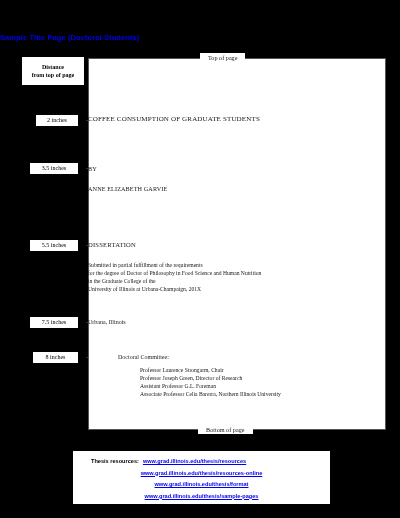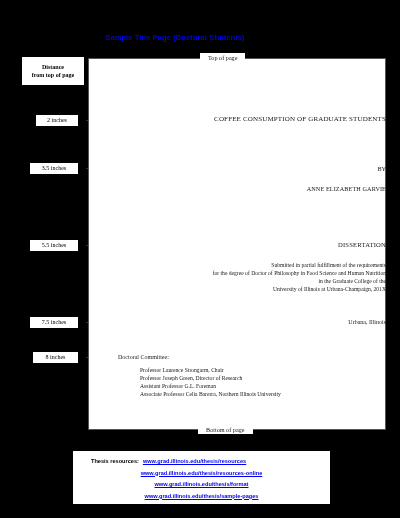--- a/index.html
+++ b/index.html
@@ -15,21 +15,21 @@
     font-family: "Liberation Serif", serif;
     color: #000000;
   }
 
   
   .doc-title {
     position: absolute;
     top: 33px;
     left: 0;
     width: 350px;
-    text-align: center;
+    text-align: left;
     color: #0000EE;
     font-family: "Liberation Sans", sans-serif;
     font-weight: bold;
     font-size: 7.5px;
     letter-spacing: 0.1px;
   }
 
   
   .sidebar-header {
     position: absolute;
@@ -94,21 +94,21 @@
     right: -1px;
     top: -3px;
     border-left: 5px solid #000000;
     border-top: 3.5px solid transparent;
     border-bottom: 3.5px solid transparent;
   }
 
   
   .ptext {
     position: absolute;
-    text-align: right;
+    text-align: left;
     font-family: "Liberation Serif", serif;
     color: #1a1a1a;
     white-space: nowrap;
   }
   .t-title { font-size: 7px; line-height: 10px; letter-spacing: 0.15px; }
   .t-by { font-size: 6.2px; }
   .t-author { font-size: 6.2px; letter-spacing: 0.1px; }
   .t-diss { font-size: 6.6px; letter-spacing: 0.2px; }
   .t-sub { font-size: 5.6px; line-height: 8px; }
   .t-place { font-size: 6px; }

